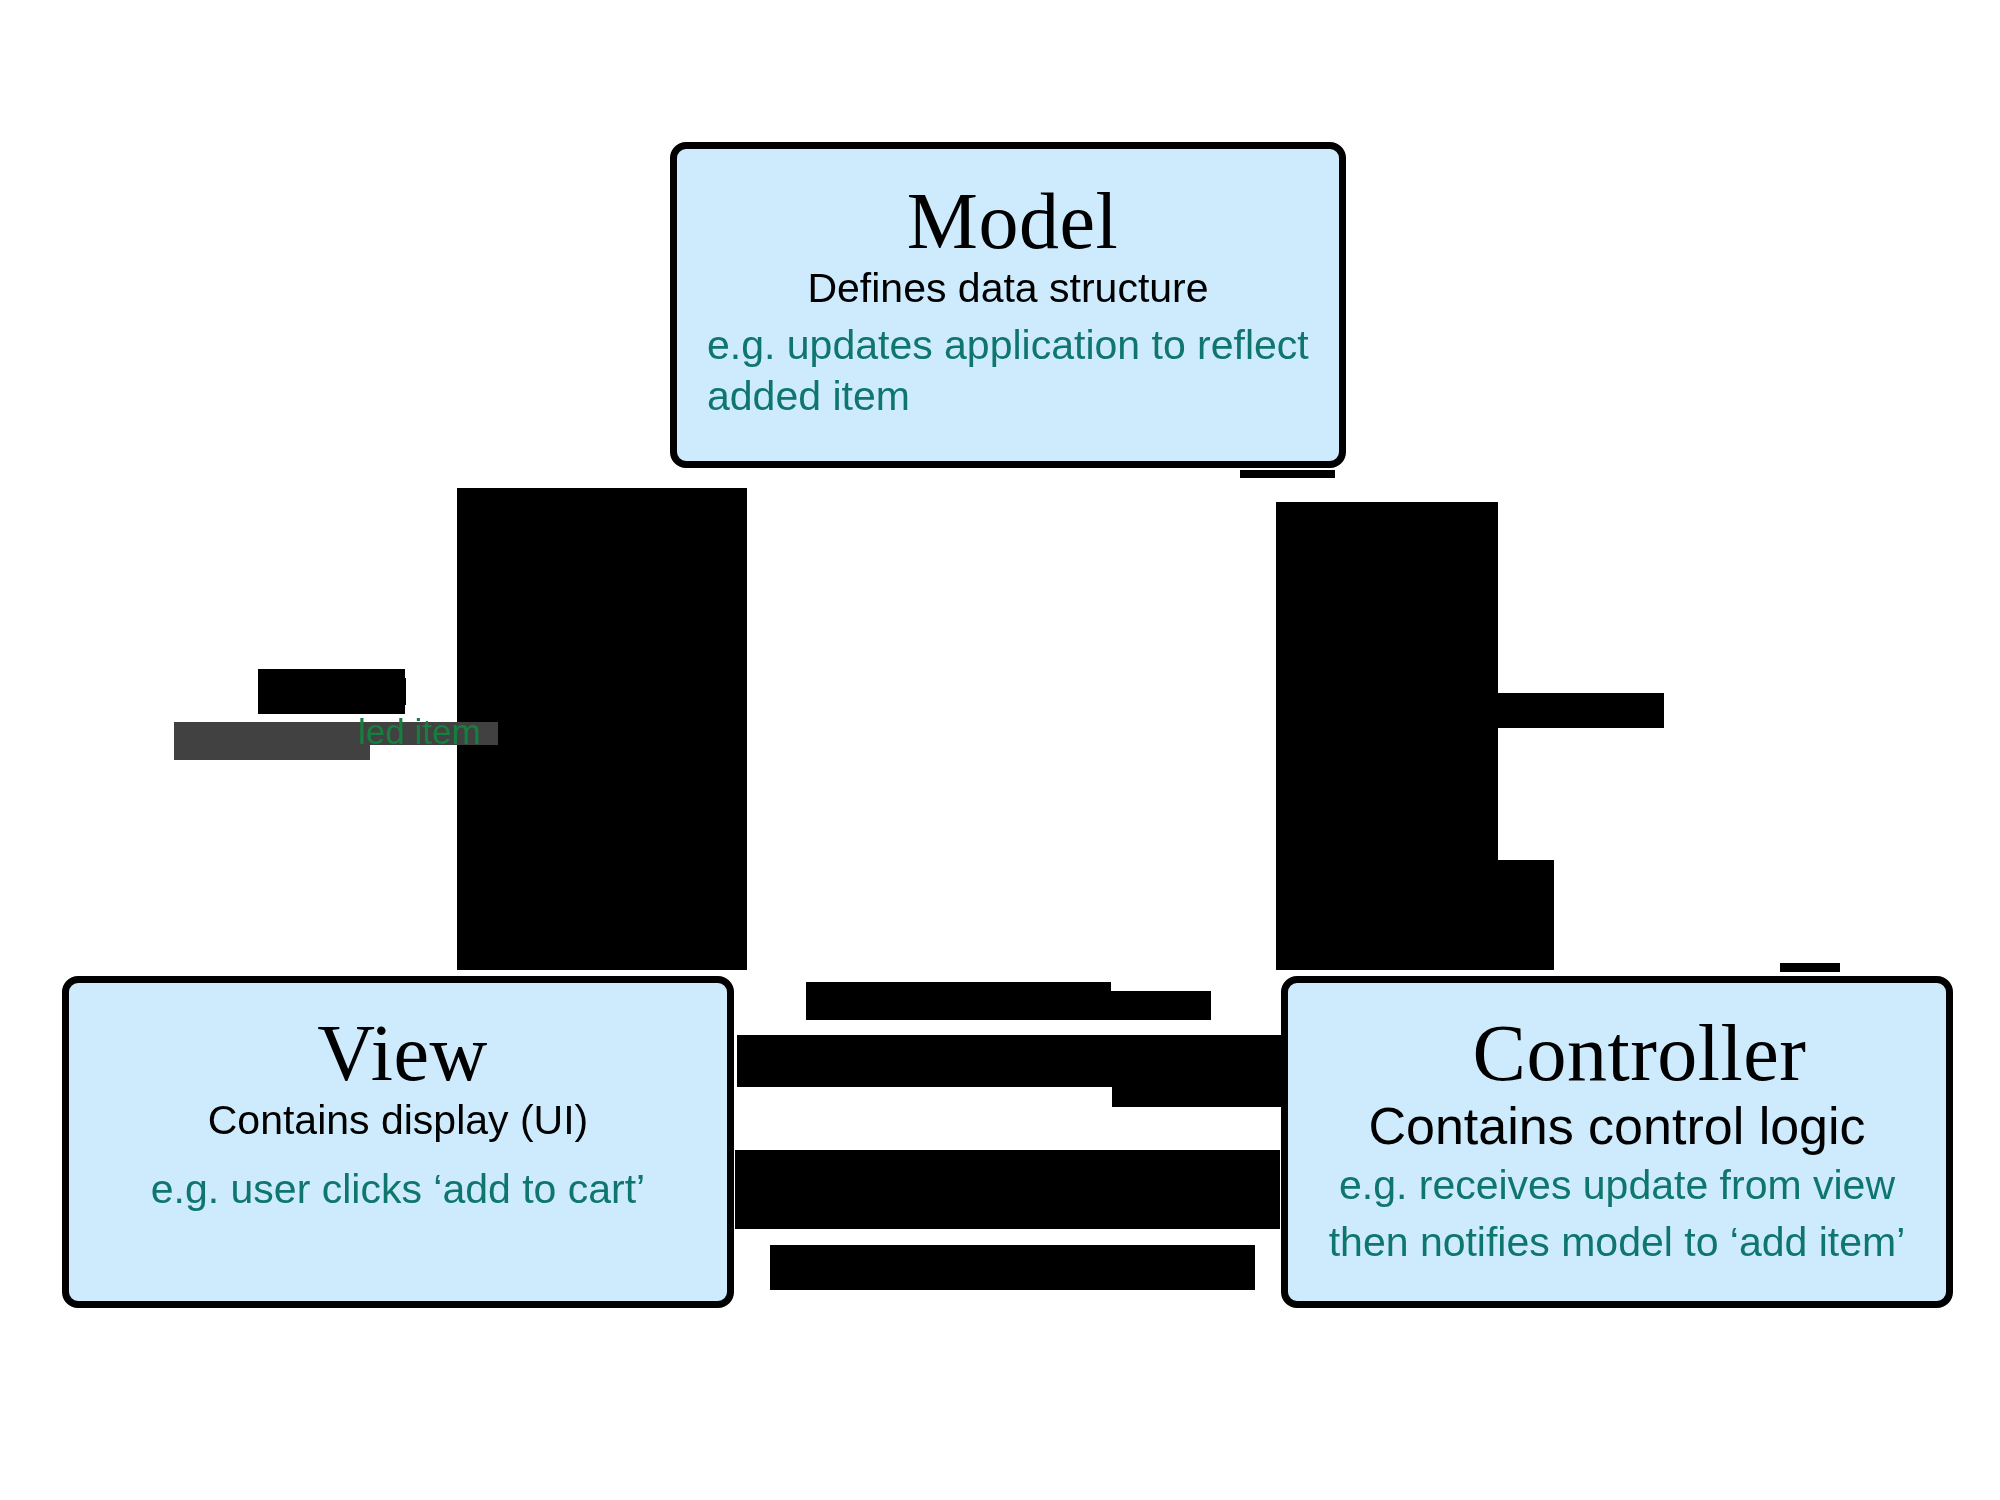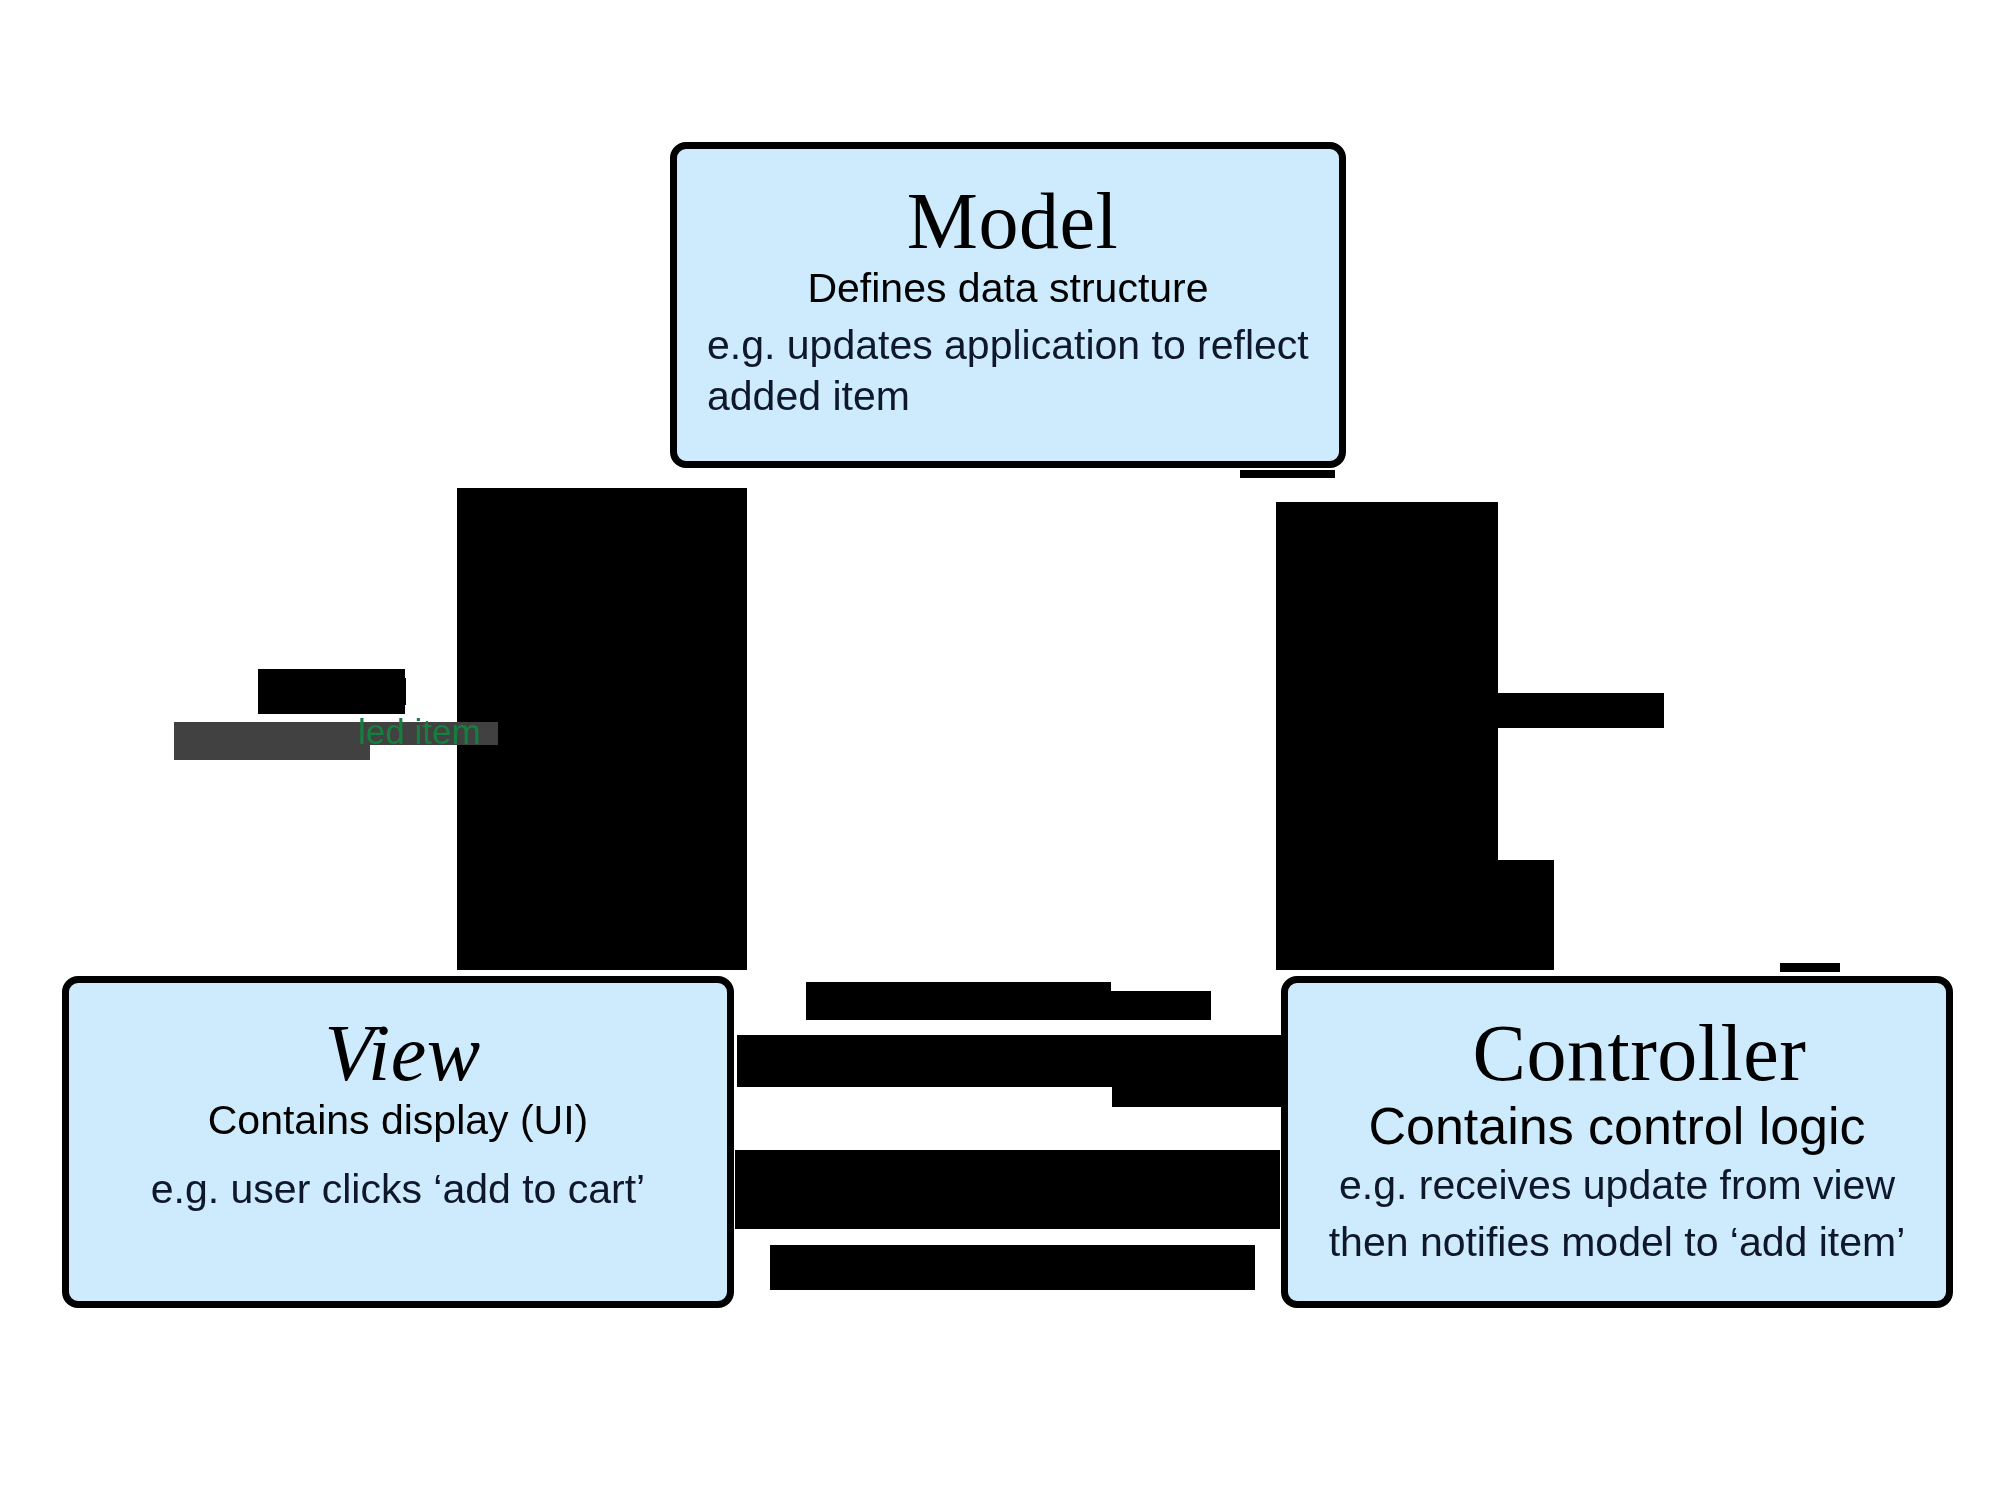--- a/index.html
+++ b/index.html
@@ -34,21 +34,21 @@
     letter-spacing: 0.5px;
     margin-left: 9px;
   }
   .box-sub {
     font-family: "Liberation Sans", sans-serif;
     color: #000000;
     line-height: 1.05;
   }
   .box-eg {
     font-family: "Liberation Sans", sans-serif;
-    color: #0f172a;
+    color: #0f766e;
     line-height: 1.25;
   }
 
   
   #box-model {
     left: 670px;
     top: 142px;
     width: 676px;
     height: 326px;
   }
@@ -56,21 +56,21 @@
   #box-model .box-sub   { font-size: 41px; margin-top: 6px; }
   #box-model .box-eg    { font-size: 41px; margin-top: 10px; text-align: left; padding-left: 30px; }
 
   
   #box-view {
     left: 62px;
     top: 976px;
     width: 672px;
     height: 332px;
   }
-  #box-view .box-title { font-size: 80px; margin-top: 30px; font-style: italic; }
+  #box-view .box-title { font-size: 80px; margin-top: 30px; }
   #box-view .box-sub   { font-size: 41px; margin-top: 6px; }
   #box-view .box-eg    { font-size: 41px; margin-top: 22px; }
 
   
   #box-controller {
     left: 1281px;
     top: 976px;
     width: 672px;
     height: 332px;
   }

